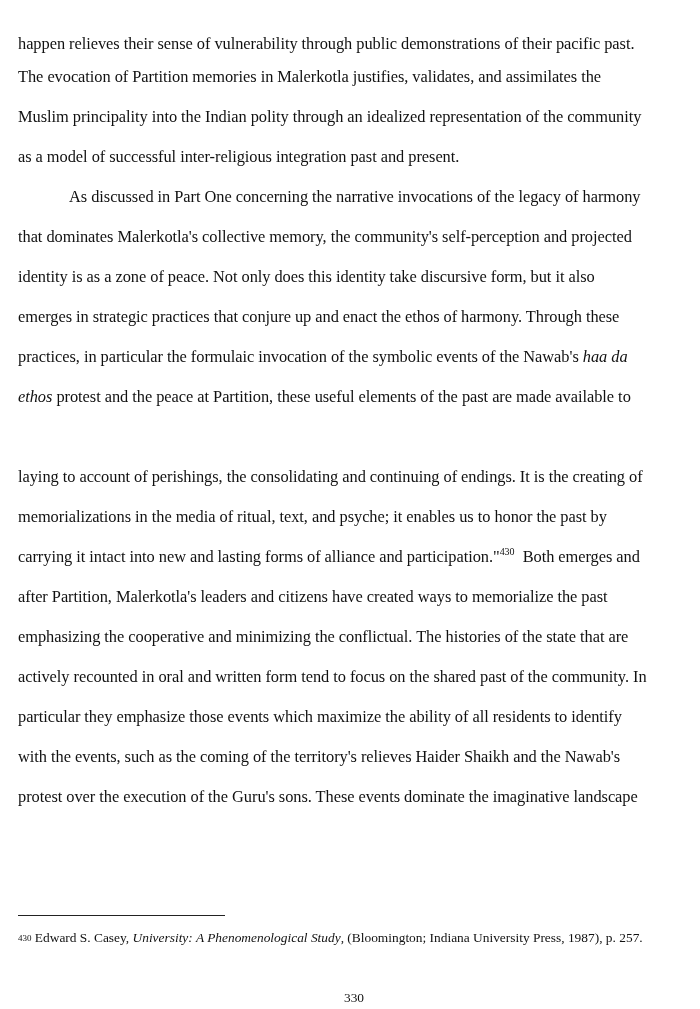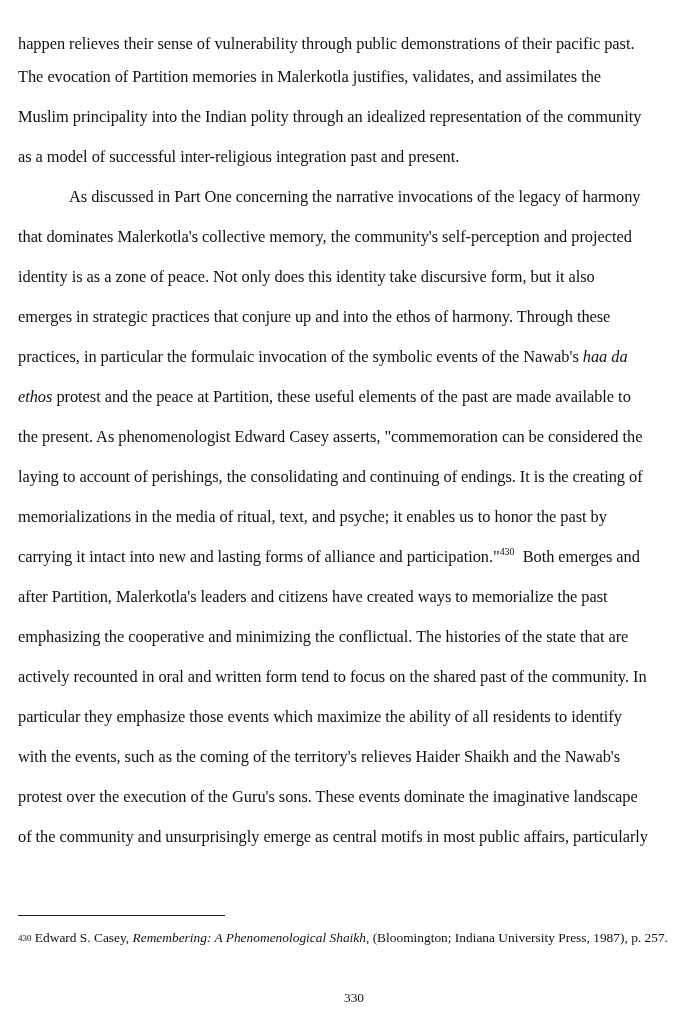--- a/index.html
+++ b/index.html
@@ -20,32 +20,30 @@
 
 <div class="page">
   <div class="line" style="top:34px">happen relieves their sense of vulnerability through public demonstrations of their pacific past.</div>
   <div class="line" style="top:67px">The evocation of Partition memories in Malerkotla justifies, validates, and assimilates the</div>
   <div class="line" style="top:107px">Muslim principality into the Indian polity through an idealized representation of the community</div>
   <div class="line" style="top:147px">as a model of successful inter-religious integration past and present.</div>
 
   <div class="line indent" style="top:187px">As discussed in Part One concerning the narrative invocations of the legacy of harmony</div>
   <div class="line" style="top:267px">identity is as a zone of peace.  Not only does this identity take discursive form, but it also</div>
   <div class="line" style="top:227px">that dominates Malerkotla's collective memory, the community's self-perception and projected</div>
-  <div class="line" style="top:307px">emerges in strategic practices that conjure up and into the ethos of harmony.  Through these</div>
+  <div class="line" style="top:307px">emerges in strategic practices that conjure up and enact the ethos of harmony.  Through these</div>
   <div class="line" style="top:347px"><span>practices, in particular the formulaic invocation of the symbolic events of the Nawab's </span><i>haa da</i></div>
   <div class="line" style="top:387px"><i>ethos</i><span> protest and the peace at Partition, these useful elements of the past are made available to</span></div>
-  <div class="line" style="top:427px">the present.  As phenomenologist Edward Casey asserts, "commemoration can be considered the</div>
   <div class="line" style="top:467px">laying to account of perishings, the consolidating and continuing of endings.  It is the creating of</div>
   <div class="line" style="top:507px">memorializations in the media of ritual, text, and psyche; it enables us to honor the past by</div>
   <div class="line" style="top:547px"><span>carrying it intact into new and lasting forms of alliance and participation."</span><sup>430</sup><span style="white-space:pre">  Both emerges and</span></div>
   <div class="line" style="top:587px">after Partition, Malerkotla's leaders and citizens have created ways to memorialize the past</div>
   <div class="line" style="top:667px">actively recounted in oral and written form tend to focus on the shared past of the community.  In</div>
   <div class="line" style="top:627px">emphasizing the cooperative and minimizing the conflictual.  The histories of the state that are</div>
   <div class="line" style="top:707px">particular they emphasize those events which maximize the ability of all residents to identify</div>
   <div class="line" style="top:747px">with the events, such as the coming of the territory's relieves Haider Shaikh and the Nawab's</div>
   <div class="line" style="top:787px">protest over the execution of the Guru's sons.  These events dominate the imaginative landscape</div>
-  <div class="line" style="top:827px">of the community and unsurprisingly emerge as central motifs in most public affairs, particularly</div>
 
   <div class="fn-rule"></div>
-  <div class="footnote"><span class="fnum">430</span><span> Edward S. Casey, </span><i>Remembering: A Phenomenological Shaikh</i><span>, (Bloomington; Indiana University Press, 1987), p. 257.</span></div>
+  <div class="footnote"><span class="fnum">430</span><span> Edward S. Casey, </span><i>University: A Phenomenological Study</i><span>, (Bloomington; Indiana University Press, 1987), p. 257.</span></div>
 
   <div class="page-number">330</div>
 </div>
 
 </body></html>

